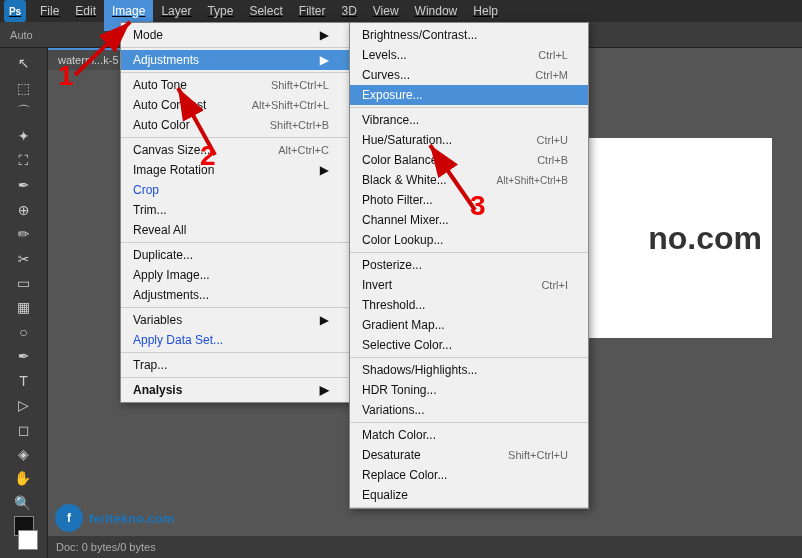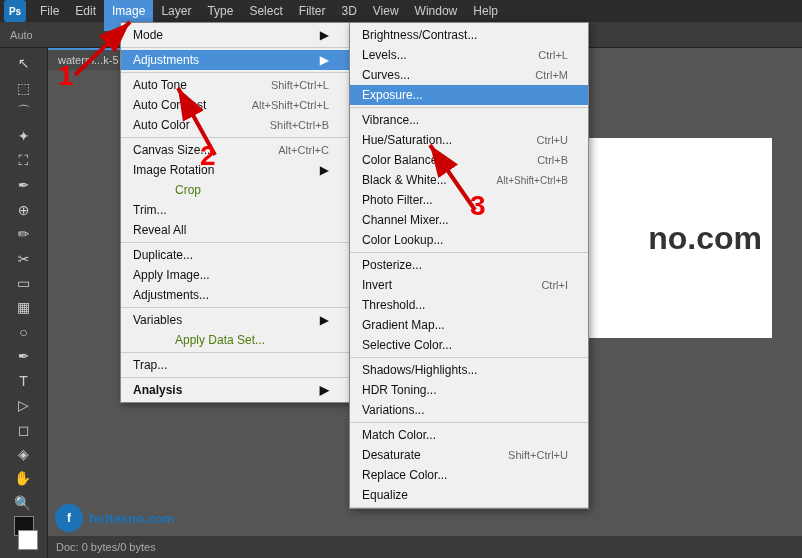--- a/index.html
+++ b/index.html
@@ -15,20 +15,21 @@
 
     
     .menu-bar {
       height: 22px;
       background: #2c2c2c;
       display: flex;
       align-items: center;
       padding: 0 4px;
       position: relative;
       z-index: 10;
+      text-decoration: underline;
     }
     .ps-logo {
       width: 22px;
       height: 22px;
       background: #1c73b7;
       border-radius: 3px;
       display: flex;
       align-items: center;
       justify-content: center;
       color: white;
@@ -146,21 +147,21 @@
       padding: 3px 20px 3px 12px;
       color: #111;
       cursor: pointer;
       display: flex;
       justify-content: space-between;
       align-items: center;
       font-size: 12px;
       white-space: nowrap;
     }
     .dd-item.highlighted { background: #4a90d9; color: white; }
-    .dd-item.disabled { color: #4d7c0f; cursor: default; margin-left: 42px; }
+    .dd-item.disabled { color: #1d4ed8; cursor: default; }
     .dd-item .shortcut { color: #666; font-size: 11px; margin-left: 20px; }
 
     
     .adjustments-dropdown {
       position: absolute;
       top: 0;
       left: 349px;
       width: 240px;
       background: #f0f0f0;
       border: 1px solid #888;

